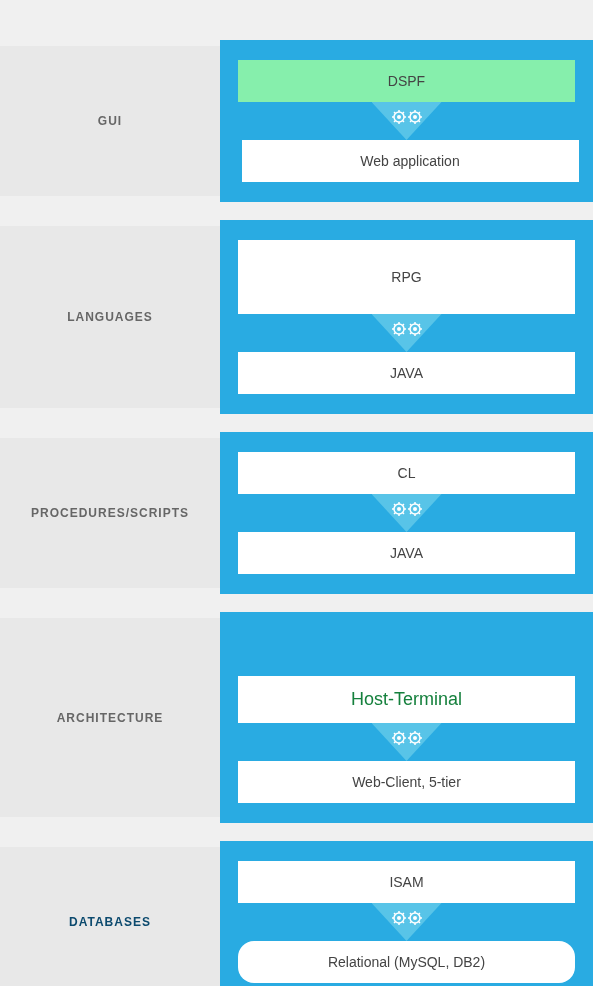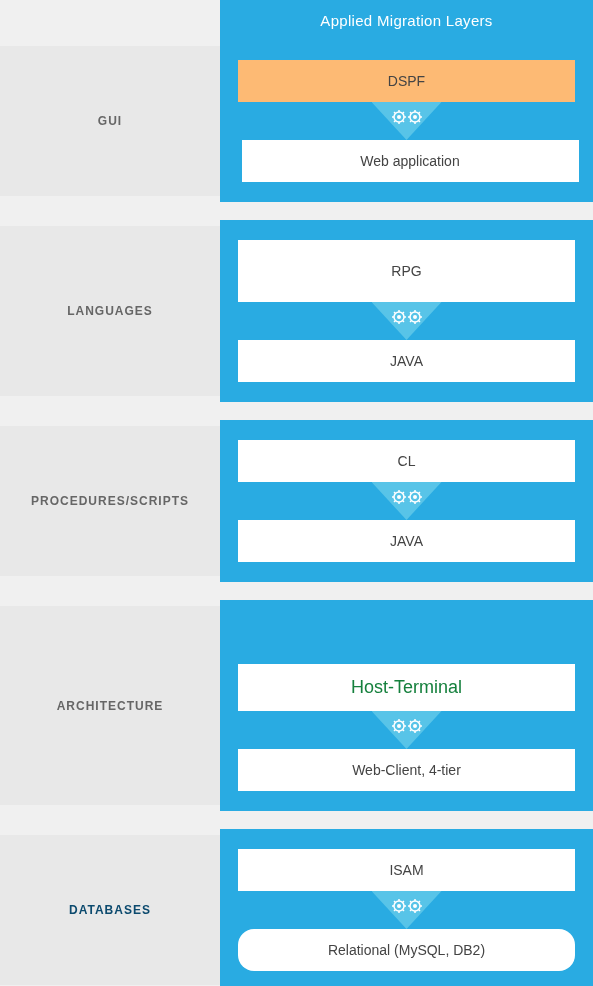--- a/index.html
+++ b/index.html
@@ -36,32 +36,31 @@
       letter-spacing: 0.3px;
     }
   </style>
 </head>
 <body>
 
 <div class="main-container">
 
   <div class="header-row">
     <div class="header-left"></div>
-    <div class="header-right">Applied Migration Layers</div>
   </div>
 
   <div id="sections-container">
       <div style="display: flex; height: 6px;">
     <div style="width:220px; background:#f0f0f0;"></div>
     <div style="flex:1; background:#29abe2;"></div>
   </div>
       <div style="display: flex;">
         <div style="width: 220px; background: rgb(232, 232, 232); display: flex; align-items: center; justify-content: center; font-size: 12px; font-weight: bold; color: rgb(102, 102, 102); letter-spacing: 1px; text-align: center; padding: 15px 10px; min-height: 140px;">GUI</div>
         <div style="flex: 1 1 0%; background: rgb(41, 171, 226); padding: 14px 18px; display: flex; flex-direction: column; align-items: center; gap: 0px;">
-          <div style="background: #fdba74; width: 100%; padding: 13px 10px; text-align: center; font-size: 14px; color: rgb(68, 68, 68);">DSPF</div>
+          <div style="background: #86efac; width: 100%; padding: 13px 10px; text-align: center; font-size: 14px; color: rgb(68, 68, 68);">DSPF</div>
           <div style="display: flex; flex-direction: column; align-items: center; width: 100%; margin: 0px;">
             <div style="width: 70px; height: 38px; background: rgb(88, 196, 232); clip-path: polygon(0px 0px, 100% 0px, 50% 100%); display: flex; align-items: center; justify-content: center; padding-bottom: 8px;">
               <svg width="36" height="22" viewBox="0 0 36 22" fill="none" xmlns="http://www.w3.org/2000/svg">
 
     <circle cx="10" cy="11" r="5" stroke="white" stroke-width="1.5" fill="none"></circle>
     <circle cx="10" cy="11" r="2" fill="white"></circle>
     <line x1="10" y1="4" x2="10" y2="6" stroke="white" stroke-width="1.5"></line>
     <line x1="10" y1="16" x2="10" y2="18" stroke="white" stroke-width="1.5"></line>
     <line x1="3" y1="11" x2="5" y2="11" stroke="white" stroke-width="1.5"></line>
     <line x1="15" y1="11" x2="17" y2="11" stroke="white" stroke-width="1.5"></line>
@@ -91,21 +90,21 @@
     <div style="flex:1; background:#29abe2;"></div>
   </div>
       <div style="height: 18px; background: rgb(240, 240, 240); width: 100%;"></div>
       <div style="display: flex; height: 6px;">
     <div style="width:220px; background:#f0f0f0;"></div>
     <div style="flex:1; background:#29abe2;"></div>
   </div>
       <div style="display: flex;">
         <div style="width: 220px; background: rgb(232, 232, 232); display: flex; align-items: center; justify-content: center; font-size: 12px; font-weight: bold; color: rgb(102, 102, 102); letter-spacing: 1px; text-align: right; padding: 15px 10px; min-height: 140px;">LANGUAGES</div>
         <div style="flex: 1 1 0%; background: rgb(41, 171, 226); padding: 14px 18px; display: flex; flex-direction: column; align-items: center; gap: 0px;">
-          <div style="background: white; width: 100%; padding: 23px 10px; text-align: center; font-size: 14px; color: rgb(68, 68, 68);">RPG</div>
+          <div style="background: white; width: 100%; padding: 29px 10px; text-align: center; font-size: 14px; color: rgb(68, 68, 68);">RPG</div>
           <div style="display: flex; flex-direction: column; align-items: center; width: 100%; margin: 0px;">
             <div style="width: 70px; height: 38px; background: rgb(88, 196, 232); clip-path: polygon(0px 0px, 100% 0px, 50% 100%); display: flex; align-items: center; justify-content: center; padding-bottom: 8px;">
               <svg width="36" height="22" viewBox="0 0 36 22" fill="none" xmlns="http://www.w3.org/2000/svg">
 
     <circle cx="10" cy="11" r="5" stroke="white" stroke-width="1.5" fill="none"></circle>
     <circle cx="10" cy="11" r="2" fill="white"></circle>
     <line x1="10" y1="4" x2="10" y2="6" stroke="white" stroke-width="1.5"></line>
     <line x1="10" y1="16" x2="10" y2="18" stroke="white" stroke-width="1.5"></line>
     <line x1="3" y1="11" x2="5" y2="11" stroke="white" stroke-width="1.5"></line>
     <line x1="15" y1="11" x2="17" y2="11" stroke="white" stroke-width="1.5"></line>
@@ -208,21 +207,21 @@
     <line x1="26" y1="16" x2="26" y2="18" stroke="white" stroke-width="1.5"></line>
     <line x1="19" y1="11" x2="21" y2="11" stroke="white" stroke-width="1.5"></line>
     <line x1="31" y1="11" x2="33" y2="11" stroke="white" stroke-width="1.5"></line>
     <line x1="21.05" y1="6.05" x2="22.46" y2="7.46" stroke="white" stroke-width="1.5"></line>
     <line x1="29.54" y1="14.54" x2="30.95" y2="15.95" stroke="white" stroke-width="1.5"></line>
     <line x1="30.95" y1="6.05" x2="29.54" y2="7.46" stroke="white" stroke-width="1.5"></line>
     <line x1="22.46" y1="14.54" x2="21.05" y2="15.95" stroke="white" stroke-width="1.5"></line>
   </svg>
             </div>
           </div>
-          <div style="background: white; width: 100%; padding: 13px 10px; text-align: center; font-size: 14px; color: rgb(68, 68, 68);">Web-Client, 4-tier</div>
+          <div style="background: white; width: 100%; padding: 13px 10px; text-align: center; font-size: 14px; color: rgb(68, 68, 68);">Web-Client, 5-tier</div>
         </div>
       </div>
       <div style="display: flex; height: 6px;">
     <div style="width:220px; background:#f0f0f0;"></div>
     <div style="flex:1; background:#29abe2;"></div>
   </div>
       <div style="height: 18px; background: rgb(240, 240, 240); width: 100%;"></div>
       <div style="display: flex; height: 6px;">
     <div style="width:220px; background:#f0f0f0;"></div>
     <div style="flex:1; background:#29abe2;"></div>

